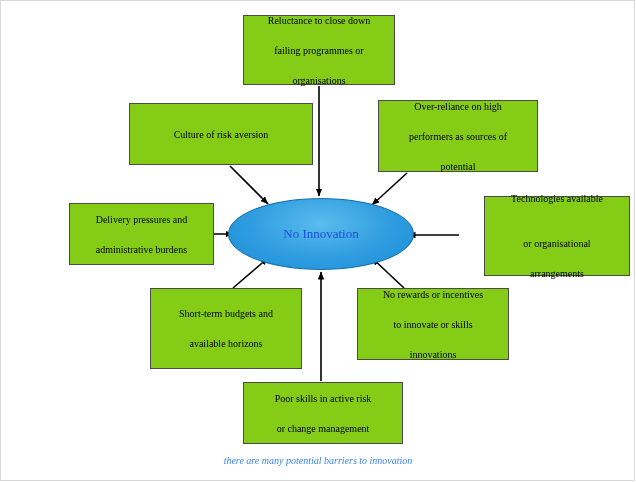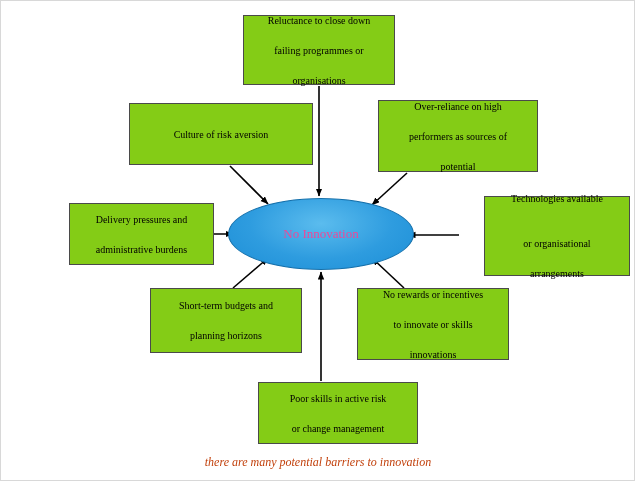--- a/index.html
+++ b/index.html
@@ -35,21 +35,21 @@
   }
   .node span {
     display: block;
     width: 100%;
   }
   .center {
     position: absolute;
     background: #2f9fe0;
     border: 1px solid #1b6fa8;
     border-radius: 50%;
-    color: #ec4899;
+    color: #1d4ed8;
     font-family: "Liberation Serif", serif;
     font-size: 13px;
     display: flex;
     align-items: center;
     justify-content: center;
     box-sizing: border-box;
   }
   .center-ellipse-bg {
     position: absolute;
     border-radius: 50%;
@@ -66,22 +66,22 @@
     pointer-events: none;
   }
   .caption {
     position: absolute;
     left: 0;
     width: 636px;
     top: 455px;
     text-align: center;
     font-family: "Liberation Serif", serif;
     font-style: italic;
-    font-size: 12px;
-    color: #c2410c;
+    font-size: 10px;
+    color: #3b82f6;
   }
   .frame {
     position: absolute;
     left: 0;
     top: 0;
     width: 635px;
     height: 481px;
     border: 1px solid #d8d8d8;
     box-sizing: border-box;
     pointer-events: none;
@@ -153,36 +153,36 @@
 
   <div class="node" style="left:484px; top:196px; width:146px; height:80px;justify-content:flex-end;">
     <span>
       <span>Technologies available</span><br>
       <br>
       <span>or organisational</span><br>
       <span>arrangements</span>
     </span>
   </div>
 
-  <div class="node" style="left:150px; top:288px; width:152px; height:65px;">
+  <div class="node" style="left:150px; top:288px; width:152px; height:81px;">
     <span>
       <span>Short-term budgets and</span><br>
-      <span>planning horizons</span>
+      <span>available horizons</span>
     </span>
   </div>
 
   <div class="node" style="left:357px; top:288px; width:152px; height:72px;">
     <span>
       <span>No rewards or incentives</span><br>
       <span>to innovate or skills</span><br>
       <span>innovations</span>
     </span>
   </div>
 
-  <div class="node" style="left:243px; top:382px; width:160px; height:62px;margin-left:15px;">
+  <div class="node" style="left:243px; top:382px; width:160px; height:62px;">
     <span>
       <span>Poor skills in active risk</span><br>
       <span>or change management</span>
     </span>
   </div>
 
   <div class="caption">there are many potential barriers to innovation</div>
 
   <div class="frame"></div>
 </div>

